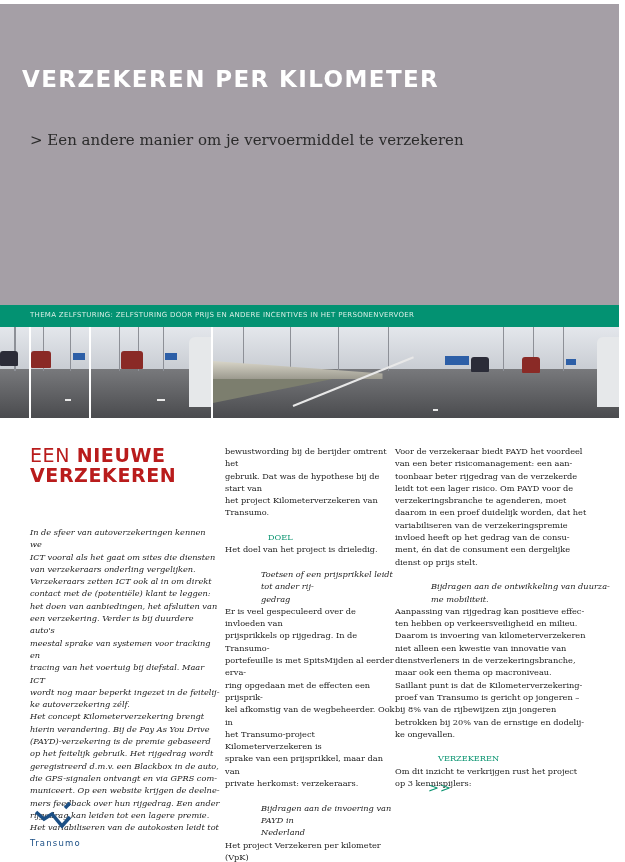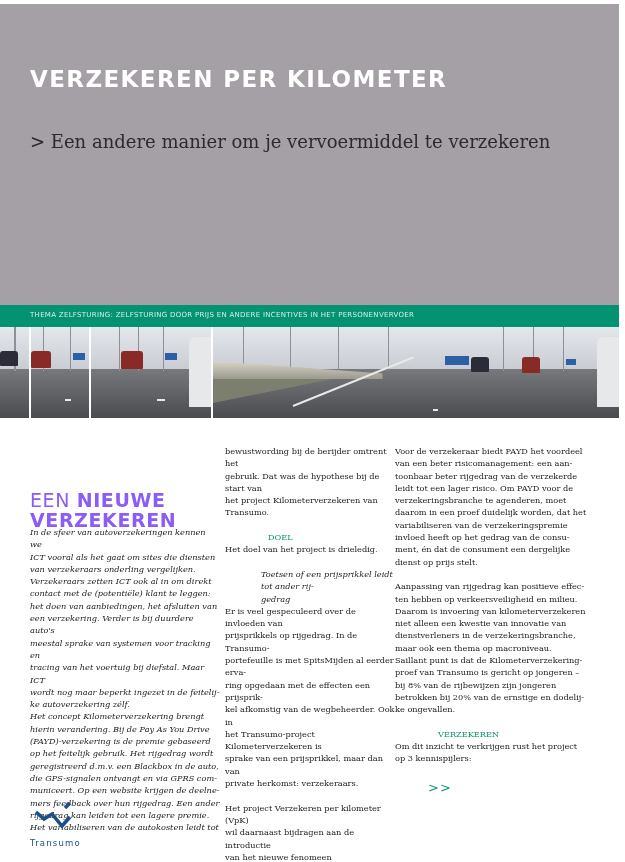--- a/index.html
+++ b/index.html
@@ -1,34 +1,34 @@
 <!DOCTYPE html>
 <html><head>
 <meta charset="utf-8">
 <style>
   html, body { margin:0; padding:0; background:#ffffff; }
   body { width:625px; height:862px; position:relative; overflow:hidden; font-family:"DejaVu Serif", serif; }
   .header { position:absolute; left:0; top:4px; width:619px; height:301px; background:#a59fa6; }
-  .title { position:absolute; left:30px; top:62px; font-family:"DejaVu Sans", sans-serif; font-weight:bold; font-size:23px; letter-spacing:1.4px; color:#ffffff; white-space:nowrap; }
-  .subtitle { position:absolute; left:30px; top:127px; font-family:"DejaVu Serif", serif; font-size:18px; color:#2b2b2b; white-space:nowrap; }
+  .title { position:absolute; left:22px; top:62px; font-family:"DejaVu Sans", sans-serif; font-weight:bold; font-size:23px; letter-spacing:1.4px; color:#ffffff; white-space:nowrap; }
+  .subtitle { position:absolute; left:30px; top:127px; font-family:"DejaVu Serif", serif; font-size:15px; color:#2b2b2b; white-space:nowrap; }
   .theme-band { position:absolute; left:0; top:305px; width:619px; height:22px; background:#039272; }
   .theme-text { position:absolute; left:30px; top:6px; font-family:"DejaVu Sans", sans-serif; font-size:7px; letter-spacing:0.3px; color:#d8efe6; white-space:nowrap; }
   .photo-strip { position:absolute; left:0; top:327px; width:619px; height:91px; overflow:hidden; background:#6c6e72; }
   .photo { position:absolute; top:0; height:91px; overflow:hidden; }
   .sky { position:absolute; left:0; top:0; width:100%; height:42px; background:linear-gradient(#e4e7ec,#c9cdd3); }
   .road { position:absolute; left:0; top:42px; width:100%; height:49px; background:linear-gradient(#78797c,#4a4b4e); }
   .pole { position:absolute; top:0; width:1.5px; height:44px; background:#8d9097; }
   .car { position:absolute; width:22px; height:18px; background:#8a2a26; border-radius:3px 3px 1px 1px; }
   .car.dark { background:#2b2c38; }
   .sign { position:absolute; width:12px; height:7px; background:#2d5fa7; }
   .lane { position:absolute; height:2px; background:#e8e8e8; }
   .van { position:absolute; width:28px; height:70px; background:#e6e8ea; border-radius:6px 0 0 0; }
   .rail { position:absolute; background:linear-gradient(#d8d5c8,#9c9a8f); }
   .sep { position:absolute; top:0; width:1.5px; height:91px; background:#ffffff; }
-  .heading { position:absolute; left:30px; top:445px; font-family:"DejaVu Sans", sans-serif; font-size:19px; line-height:20px; color:#8b5cf6; letter-spacing:0.6px;margin-top:45px; }
+  .heading { position:absolute; left:30px; top:445px; font-family:"DejaVu Sans", sans-serif; font-size:19px; line-height:20px; color:#b91c1c; letter-spacing:0.6px; }
   .heading b { font-weight:bold; }
   .col { position:absolute; font-family:"DejaVu Serif", serif; font-size:8.2px; line-height:12.3px; color:#222; }
   .col p { margin:0; white-space:pre-line; }
   .col .gap { height:12.3px; }
   .col .label { color:#0a9470; font-weight:normal;margin-left:43px; }
   .col .ital { font-style:italic;margin-left:36px; }
   .col1 { left:30px; top:526px; width:190px;font-style:italic; }
   .col2 { left:225px; top:445px; width:170px; }
   .col3 { left:395px; top:445px; width:225px; }
   .arrows { position:absolute; left:428px; top:780px; font-family:"DejaVu Sans", sans-serif; font-size:13px; color:#0a9470; letter-spacing:1px; }
@@ -145,20 +145,22 @@
 gedrag</p>
   <p>Er is veel gespeculeerd over de invloeden van
 prijsprikkels op rijgedrag. In de Transumo-
 portefeuille is met SpitsMijden al eerder erva-
 ring opgedaan met de effecten een prijsprik-
 kel afkomstig van de wegbeheerder. Ook in
 het Transumo-project Kilometerverzekeren is
 sprake van een prijsprikkel, maar dan van
 private herkomst: verzekeraars.</p>
   <div class="gap"></div>
+  <p class="ital">Bijdragen aan de invoering van PAYD in
+Nederland</p>
   <p>Het project Verzekeren per kilometer (VpK)
 wil daarnaast bijdragen aan de introductie
 van het nieuwe fenomeen kilometerverzeke-
 ringen in Nederland. Transumo draagt aan
 deze transitie bij in de vorm van een pilot. In
 de pilot gaat het om kennisontwikkeling rond
 gedragsbeïnvloeding.</p>
 </div>
 
 <div class="col col3">
@@ -166,20 +168,22 @@
 van een beter risicomanagement: een aan-
 toonbaar beter rijgedrag van de verzekerde
 leidt tot een lager risico. Om PAYD voor de
 verzekeringsbranche te agenderen, moet
 daarom in een proef duidelijk worden, dat het
 variabiliseren van de verzekeringspremie
 invloed heeft op het gedrag van de consu-
 ment, én dat de consument een dergelijke
 dienst op prijs stelt.</p>
   <div class="gap"></div>
+  <p class="ital">Bijdragen aan de ontwikkeling van duurza-
+me mobiliteit.</p>
   <p>Aanpassing van rijgedrag kan positieve effec-
 ten hebben op verkeersveiligheid en milieu.
 Daarom is invoering van kilometerverzekeren
 niet alleen een kwestie van innovatie van
 dienstverleners in de verzekeringsbranche,
 maar ook een thema op macroniveau.
 Saillant punt is dat de Kilometerverzekering-
 proef van Transumo is gericht op jongeren –
 bij 8% van de rijbewijzen zijn jongeren
 betrokken bij 20% van de ernstige en dodelij-

